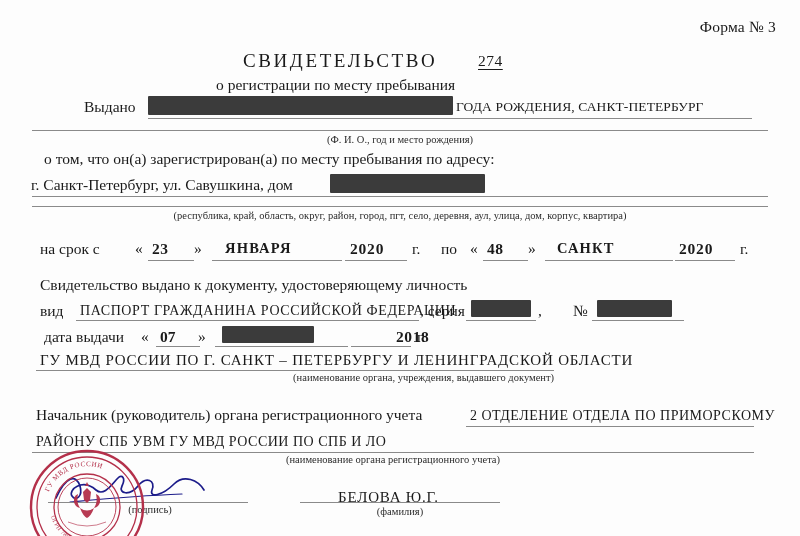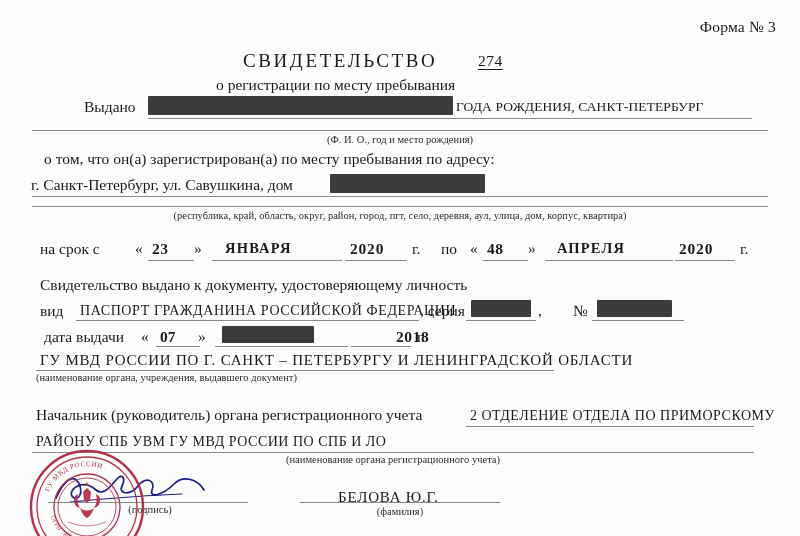--- a/index.html
+++ b/index.html
@@ -239,21 +239,21 @@
   <div class="abs term term-q1">«</div>
   <div class="abs term term-d1">23</div>
   <div class="abs term term-q2">»</div>
   <div class="abs term term-m1">ЯНВАРЯ</div>
   <div class="abs term term-y1">2020</div>
   <div class="abs term term-g1">г.</div>
   <div class="abs term term-po">по</div>
   <div class="abs term term-q3">«</div>
   <div class="abs term term-d2">48</div>
   <div class="abs term term-q4">»</div>
-  <div class="abs term term-m2">АПРЕЛЯ</div>
+  <div class="abs term term-m2">САНКТ</div>
   <div class="abs term term-y2">2020</div>
   <div class="abs term term-g2">г.</div>
   <div class="rule" style="left:148px; top:260px; width:46px;"></div>
   <div class="rule" style="left:212px; top:260px; width:130px;"></div>
   <div class="rule" style="left:345px; top:260px; width:62px;"></div>
   <div class="rule" style="left:483px; top:260px; width:45px;"></div>
   <div class="rule" style="left:545px; top:260px; width:128px;"></div>
   <div class="rule" style="left:675px; top:260px; width:60px;"></div>
 
   <div class="abs doc-line1">Свидетельство выдано к документу, удостоверяющему личность</div>
@@ -275,21 +275,21 @@
   <div class="abs doc-q2">»</div>
   <span class="abs redact redact-month"></span>
   <div class="abs doc-yyyy">2018</div>
   <div class="abs doc-g">г.</div>
   <div class="rule" style="left:156px; top:346px; width:44px;"></div>
   <div class="rule" style="left:215px; top:346px; width:133px;"></div>
   <div class="rule" style="left:351px; top:346px; width:60px;"></div>
 
   <div class="abs doc-org">ГУ  МВД  РОССИИ  ПО  Г. САНКТ – ПЕТЕРБУРГУ  И  ЛЕНИНГРАДСКОЙ ОБЛАСТИ</div>
   <div class="rule" style="left:36px; top:370px; width:518px;"></div>
-  <div class="abs caption cap-org" style="text-align:left; left:36px; width:518px;">(наименование органа, учреждения, выдавшего документ)</div>
+  <div class="abs caption cap-org" style="text-align:right; left:36px; width:518px;">(наименование органа, учреждения, выдавшего документ)</div>
 
   <div class="abs chief-lbl">Начальник (руководитель) органа регистрационного учета</div>
   <div class="abs chief-val1">2 ОТДЕЛЕНИЕ ОТДЕЛА  ПО ПРИМОРСКОМУ</div>
   <div class="rule" style="left:466px; top:426px; width:288px;"></div>
   <div class="abs chief-val2">РАЙОНУ СПБ УВМ  ГУ  МВД РОССИИ  ПО СПБ  И  ЛО</div>
   <div class="rule" style="left:32px; top:452px; width:722px;"></div>
   <div class="abs caption cap-chief" style="text-align:center; left:32px; width:722px;">(наименование органа регистрационного учета)</div>
 
   <svg class="abs sig-script" viewBox="0 0 160 36">
     <path d="M4 28 C 14 6, 24 4, 28 16 C 31 26, 24 32, 20 26 C 16 20, 30 8, 44 20 C 52 27, 60 14, 66 8 C 70 4, 74 8, 70 16 C 66 24, 78 26, 86 16 C 94 6, 104 10, 100 20 C 97 28, 110 26, 122 14 C 132 4, 146 10, 152 20" fill="none" stroke="#1c1c8a" stroke-width="1.7" stroke-linecap="round"></path>

